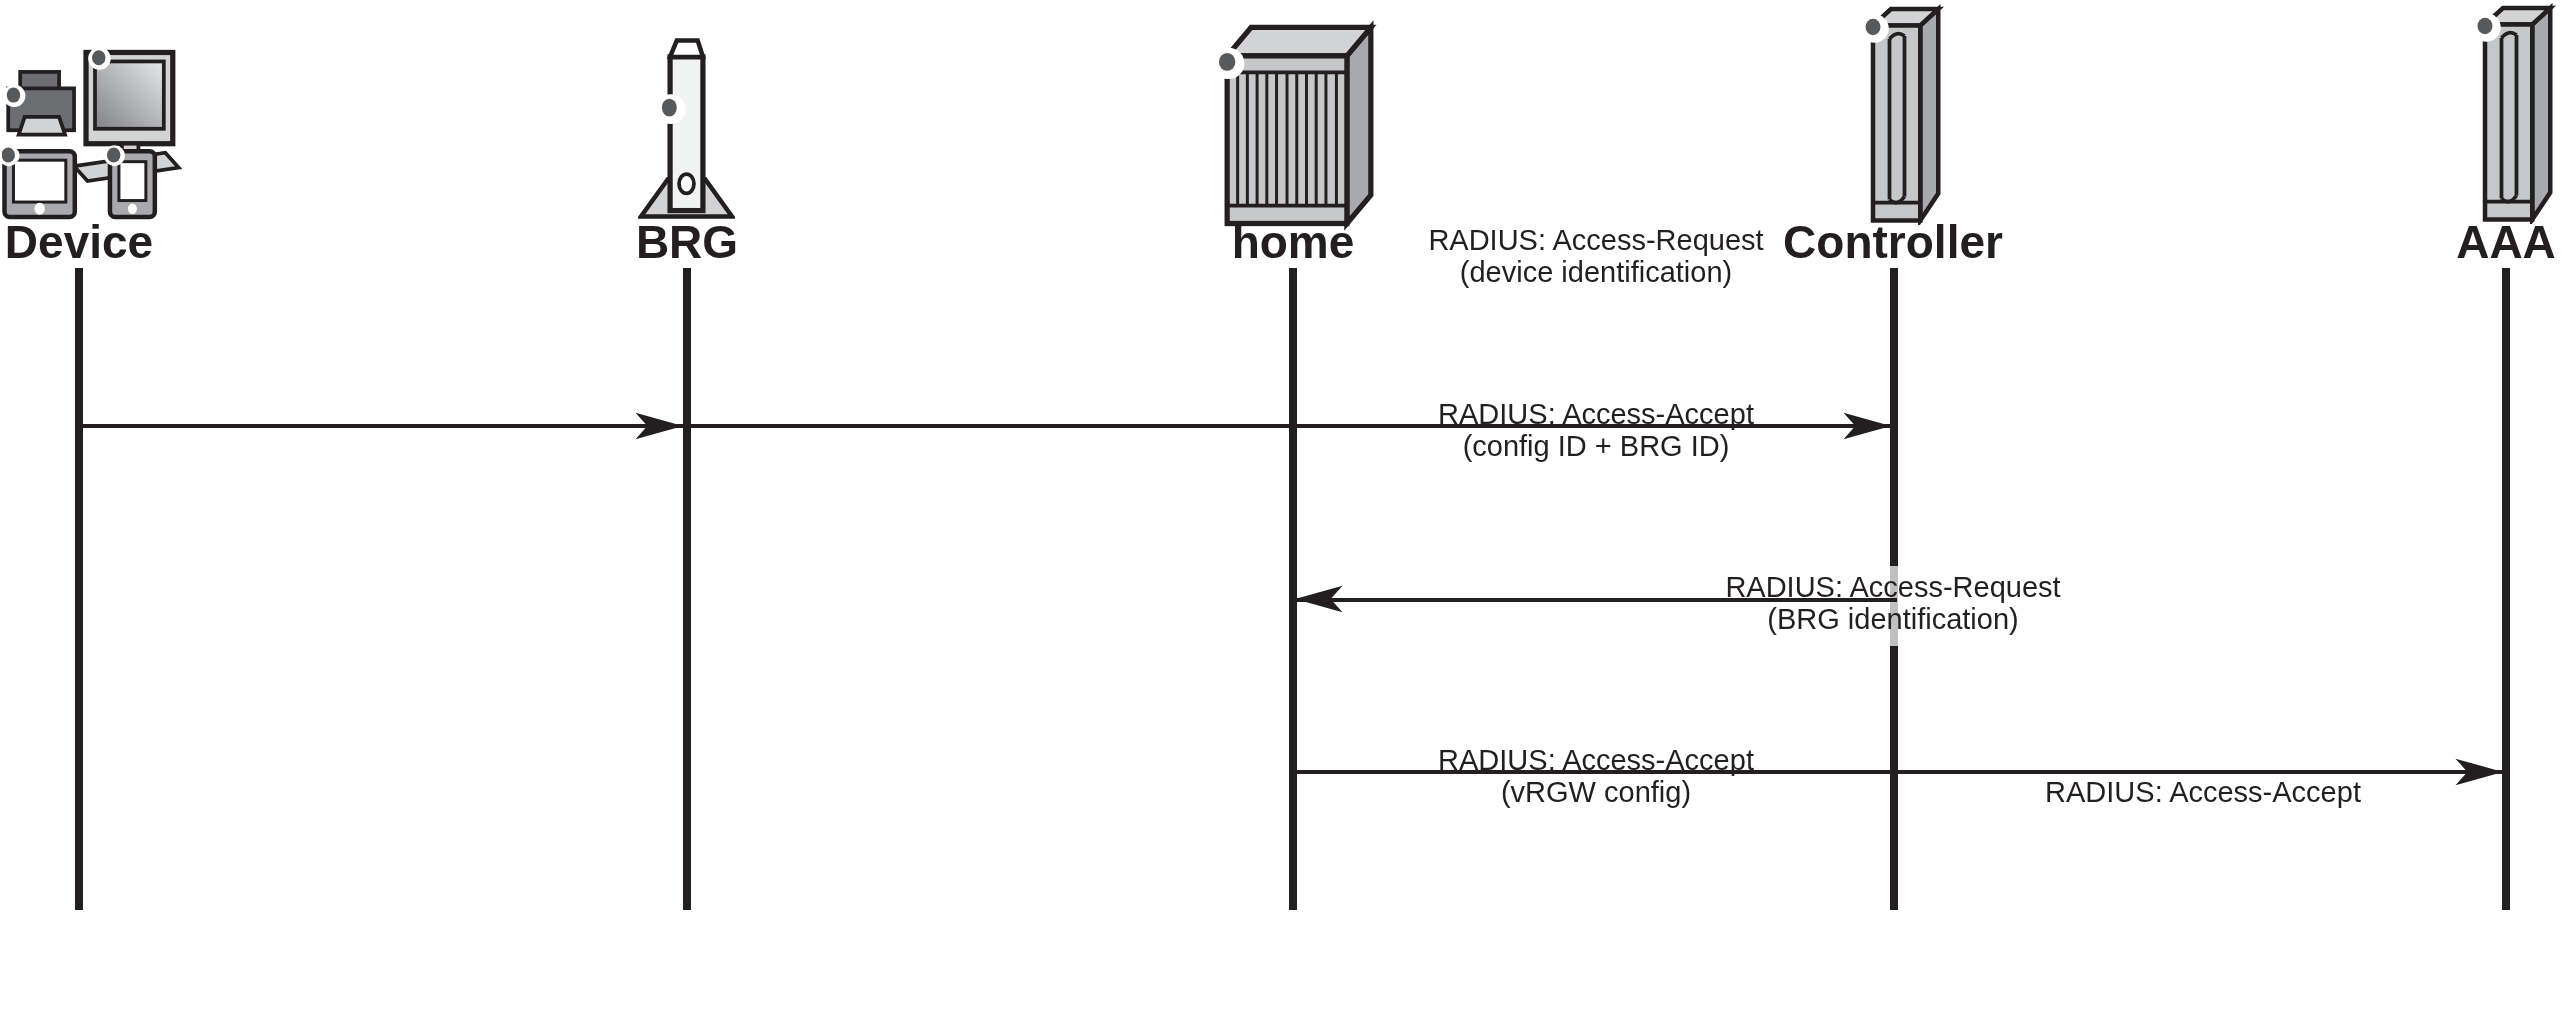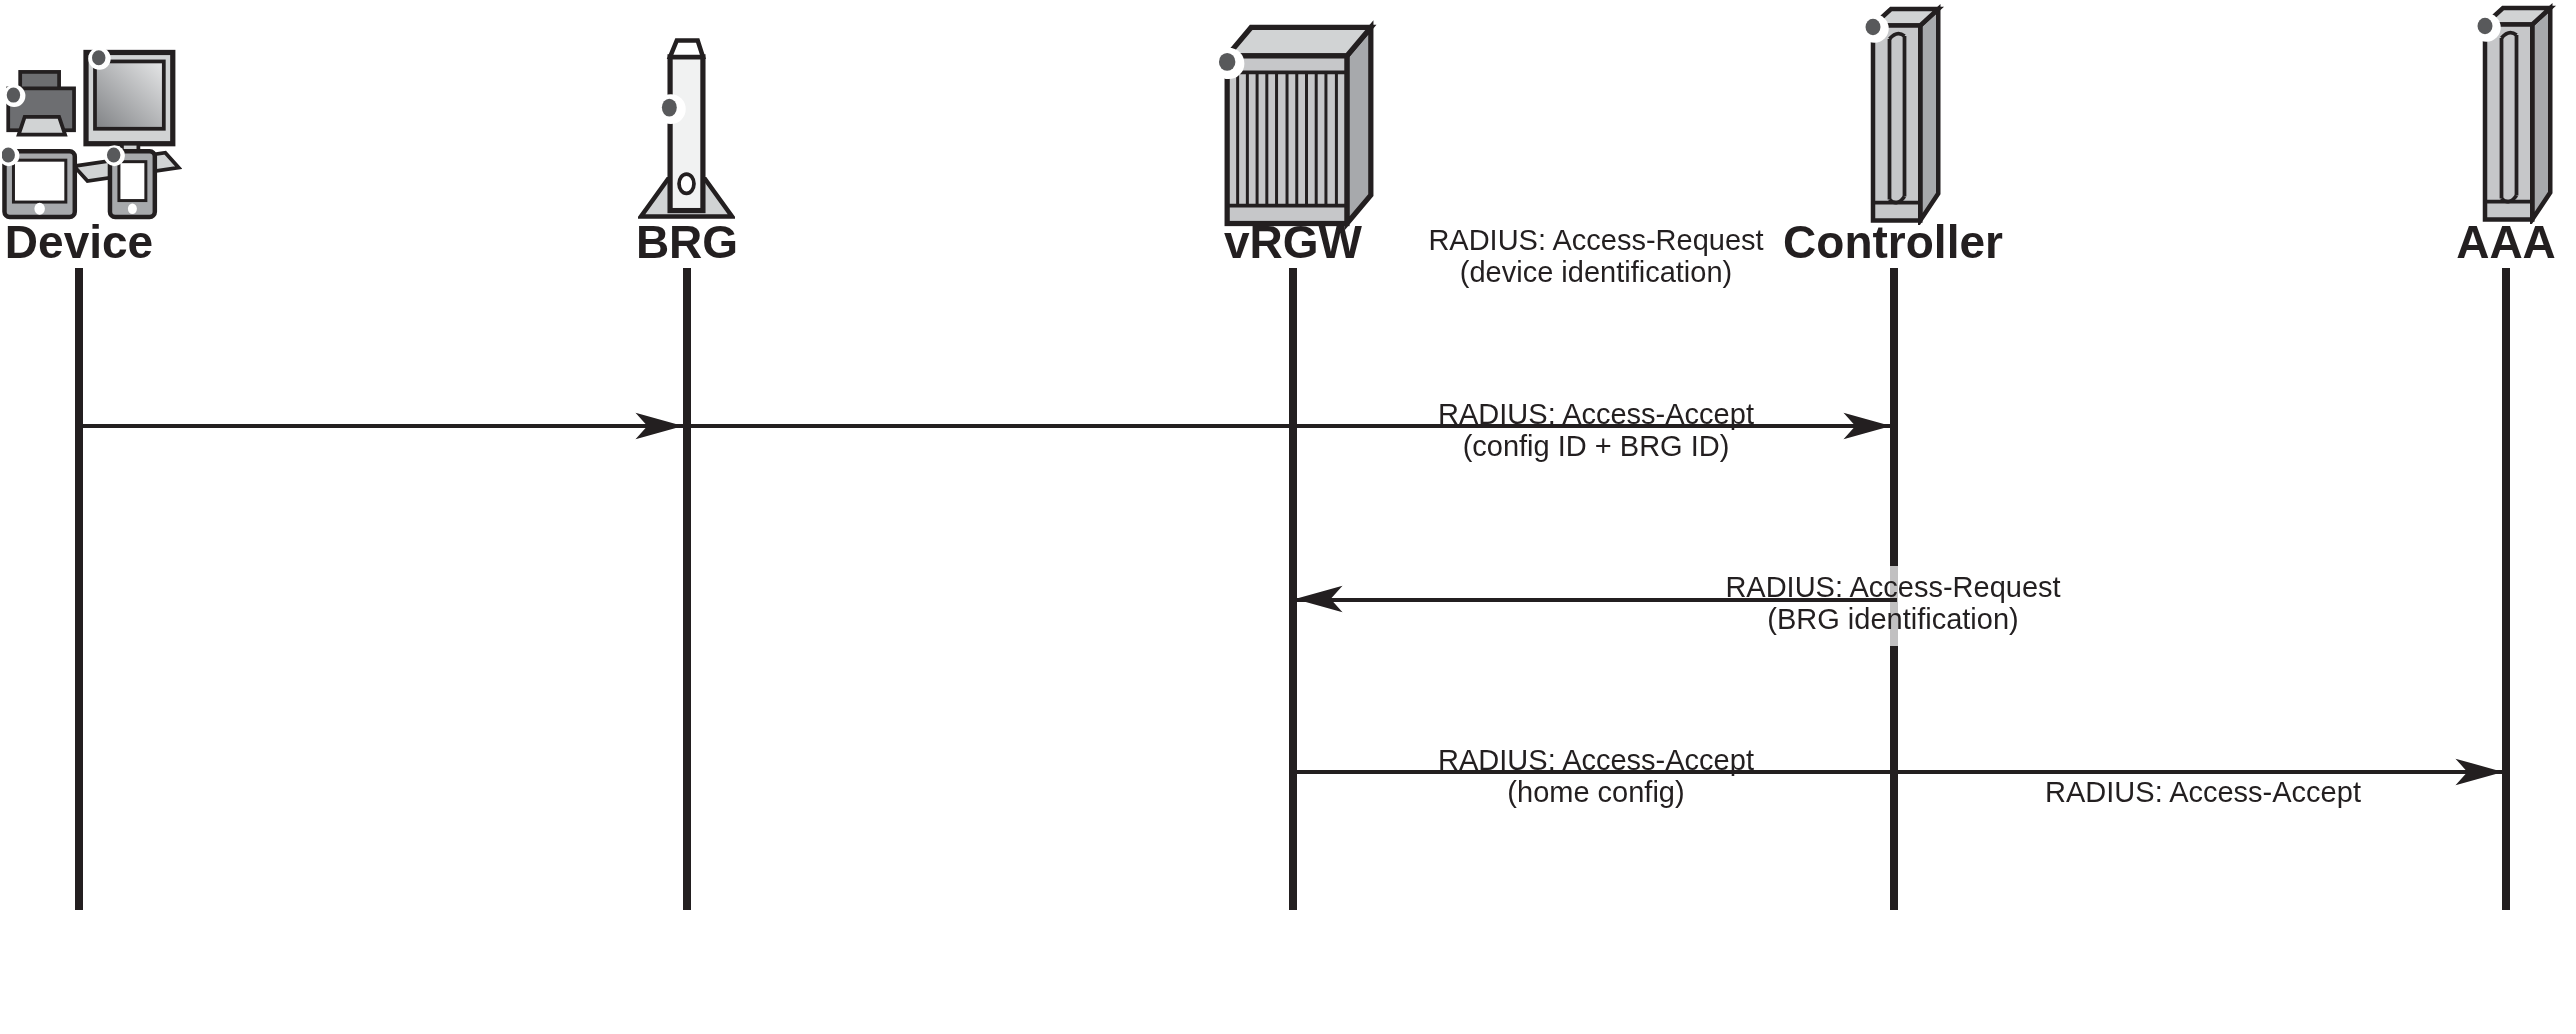--- a/index.html
+++ b/index.html
@@ -145,21 +145,21 @@
     <line x1="58" y1="44" x2="58" y2="258" stroke="#231f20" stroke-width="5"></line>
     <path d="M38 48 Q48 36 58 44" fill="none" stroke="#231f20" stroke-width="5"></path>
     <path d="M38 262 Q48 272 58 258" fill="none" stroke="#231f20" stroke-width="5"></path>
     <line x1="16" y1="266" x2="79" y2="266" stroke="#231f20" stroke-width="5"></line>
     <circle cx="18" cy="34" r="19" fill="#ffffff"></circle>
     <ellipse cx="16" cy="32" rx="10" ry="11" fill="#58595b"></ellipse>
   </svg>
 
   <div class="actor-label" style="left:79px">Device</div>
   <div class="actor-label" style="left:687px">BRG</div>
-  <div class="actor-label" style="left:1293px">vRGW</div>
+  <div class="actor-label" style="left:1293px">home</div>
   <div class="actor-label" style="left:1893px">Controller</div>
   <div class="actor-label" style="left:2506px">AAA</div>
 
 
   <div class="msg-label" style="left:1596px;bottom:611px">
     <span class="l1">RADIUS: Access-Request</span>
     <span class="l2">(device identification)</span>
   </div>
 
   <div class="msg-label" style="left:1596px;bottom:437px">
@@ -167,21 +167,21 @@
     <span class="l2">(config ID + BRG ID)</span>
   </div>
 
   <div class="msg-label" style="left:1893px;bottom:264px">
     <span class="l1">RADIUS: Access-Request</span>
     <span class="l2">(BRG identification)</span>
   </div>
 
   <div class="msg-label" style="left:1596px;bottom:91px">
     <span class="l1">RADIUS: Access-Accept</span>
-    <span class="l2">(home config)</span>
+    <span class="l2">(vRGW config)</span>
   </div>
 
   <div class="msg-label" style="left:2203px;bottom:91px">
     <span class="l1">RADIUS: Access-Accept</span>
   </div>
 
   <div class="arrow-line" style="left:79px;top:424px;width:1815px"></div>
   <svg class="arrowhead" style="left:634px;top:411px" width="49" height="30" viewBox="0 0 66 40">
     <polygon points="66,20 2,2 18,20 2,38" fill="#231f20"></polygon>
   </svg>

